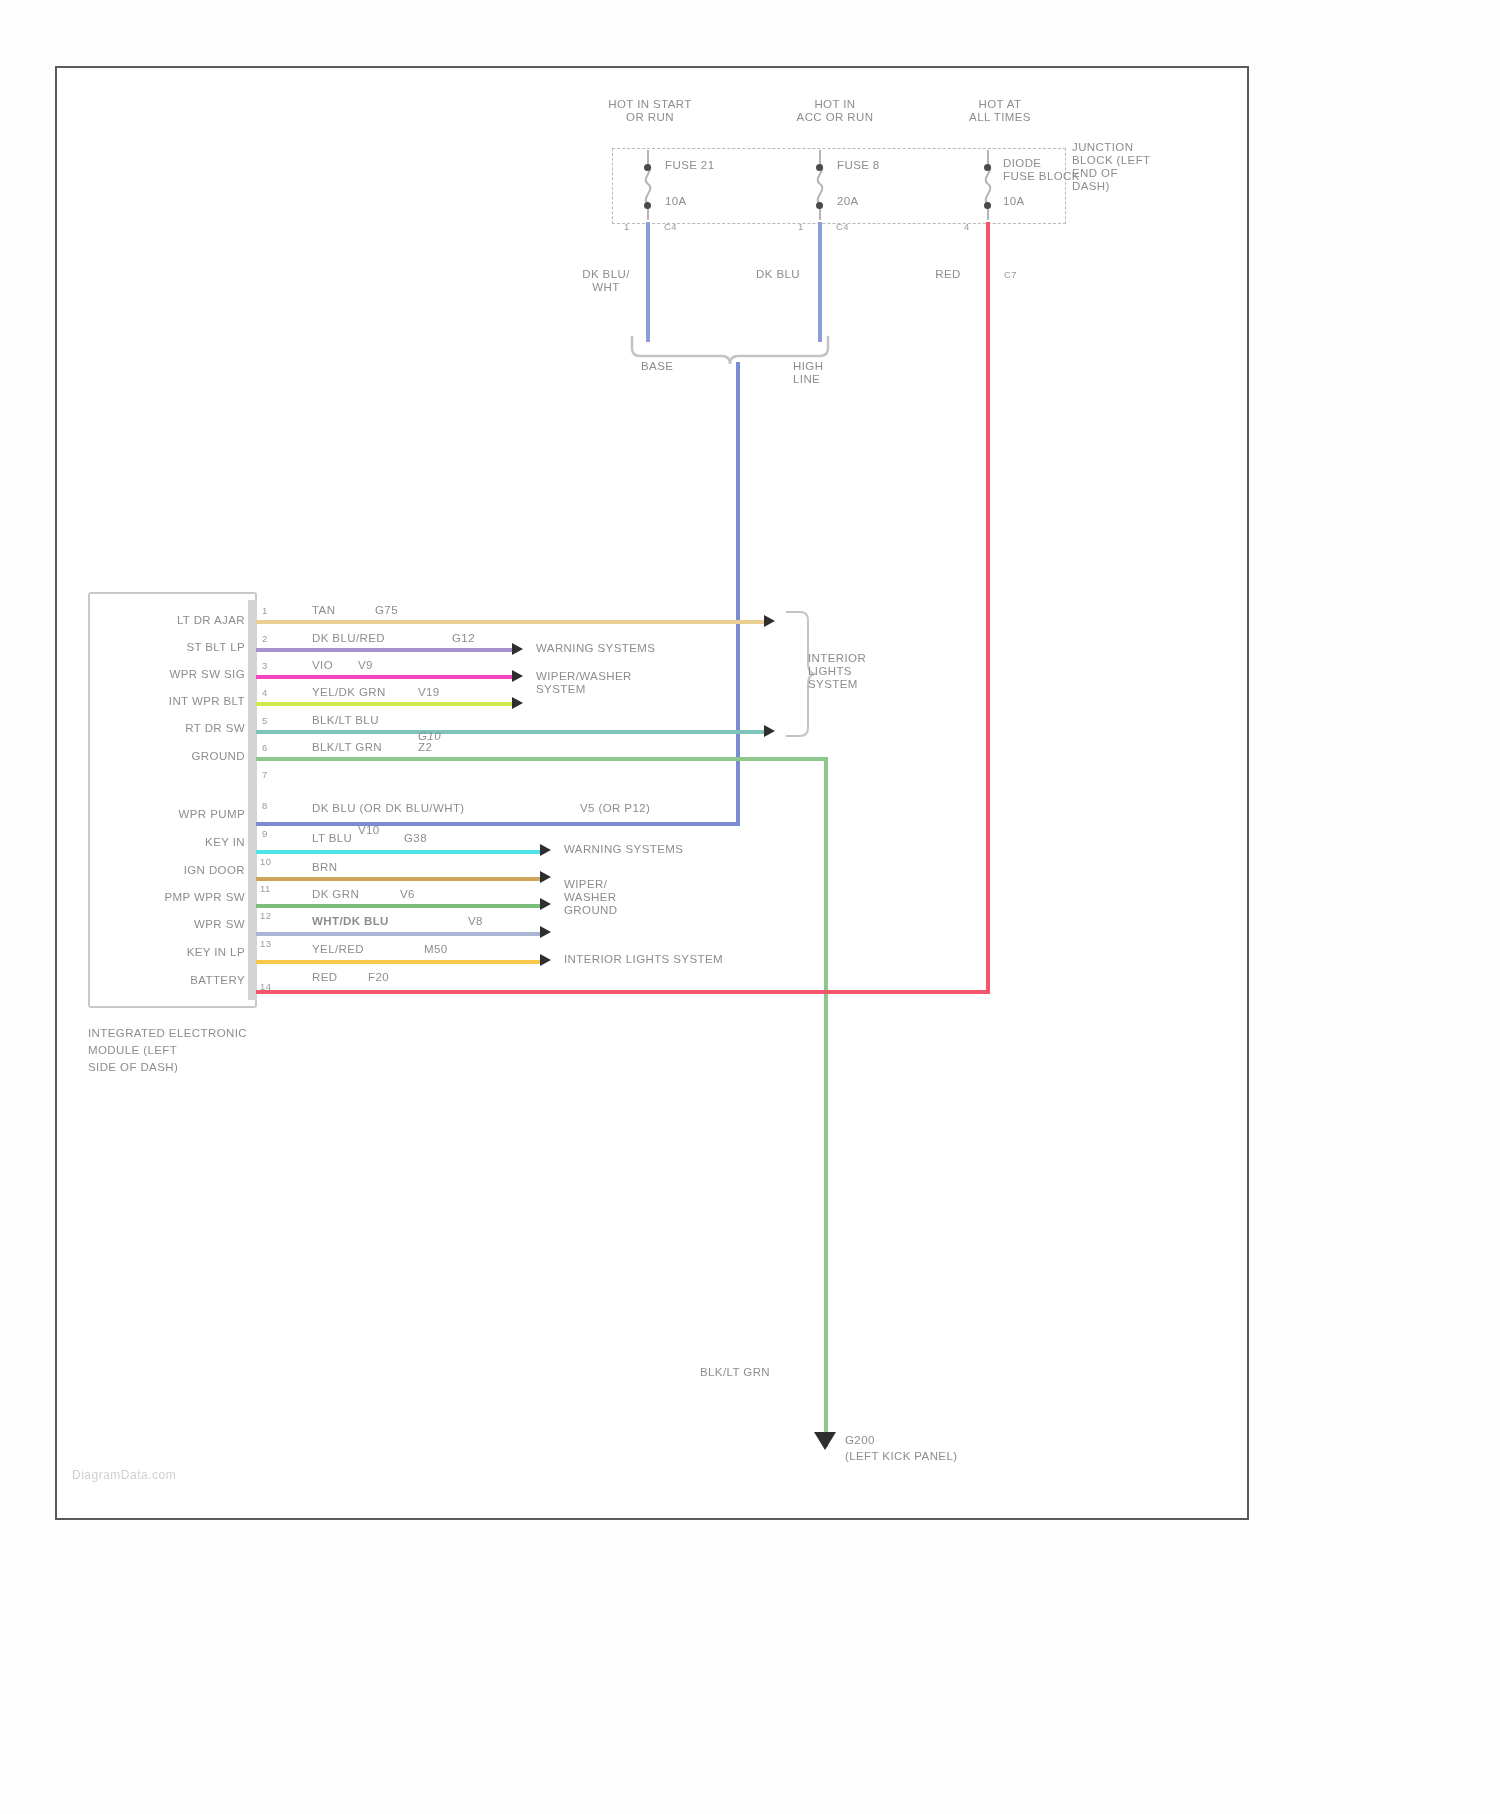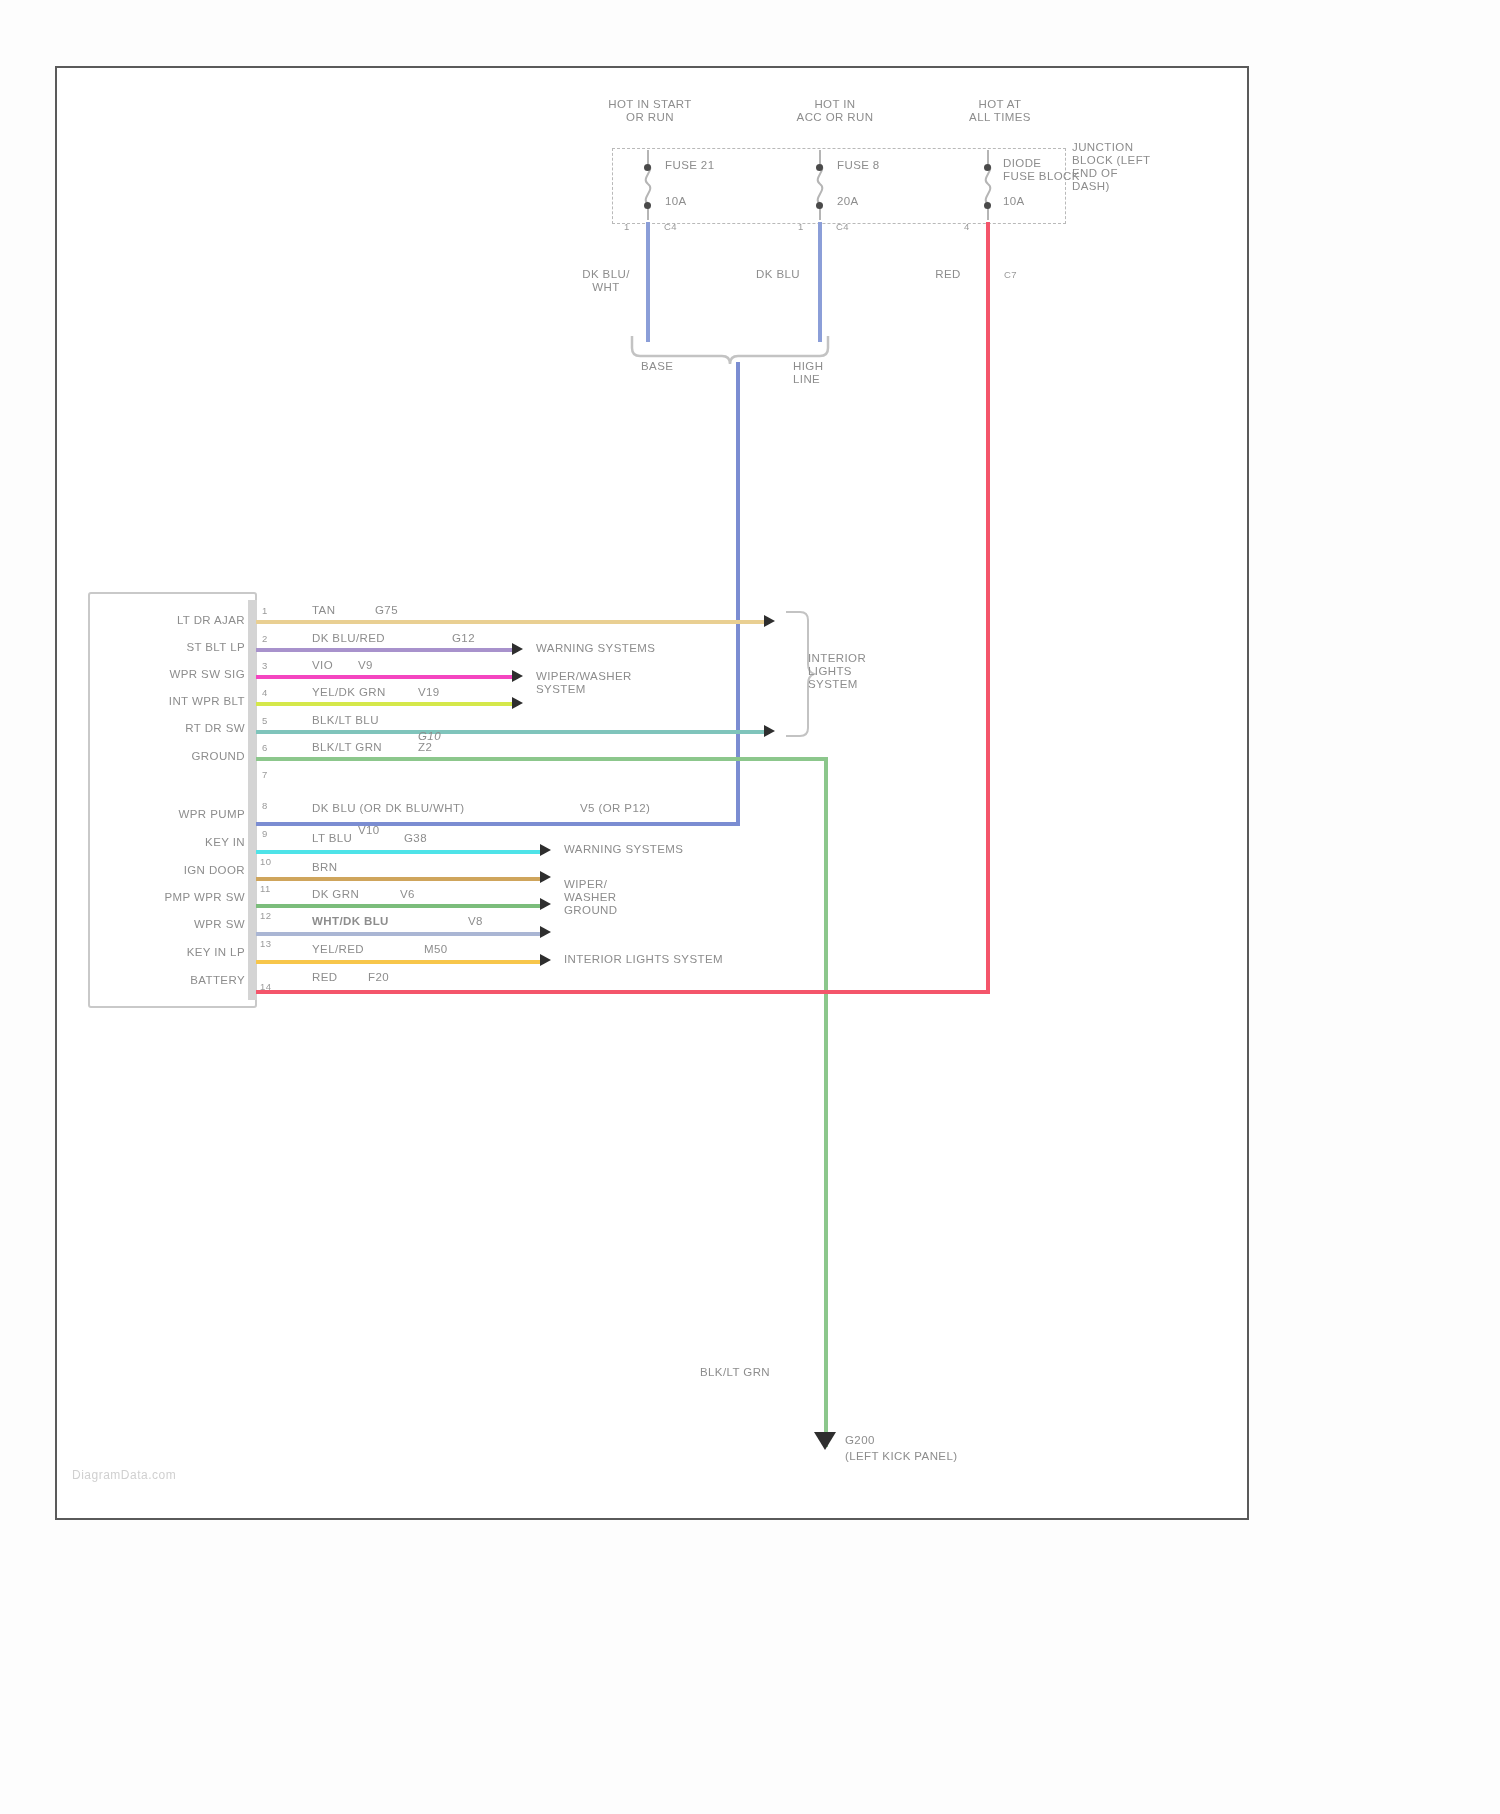--- a/index.html
+++ b/index.html
@@ -194,20 +194,23 @@
   <div class="wire hw blur" style="left:256px;top:960px;width:288px;background:#f7c64b;"></div>
   <div class="lbl blur" style="left:312px;top:943px;">YEL/RED</div>
   <div class="lbl blur" style="left:424px;top:943px;">M50</div>
   <div class="arrow blur" style="left:540px;top:954px;"></div>
   <div class="lbl blur" style="left:564px;top:953px;">INTERIOR LIGHTS SYSTEM</div>
 
   <div class="wire hw blur" style="left:256px;top:990px;width:734px;background:#f4556b;"></div>
   <div class="lbl blur" style="left:312px;top:971px;">RED</div>
   <div class="lbl blur" style="left:368px;top:971px;">F20</div>
 
+  <div class="lbl blur" style="left:88px;top:1025px;width:230px;line-height:17px;">INTEGRATED ELECTRONIC
+MODULE (LEFT
+SIDE OF DASH)</div>
 
   <div class="lbl blur" style="left:700px;top:1366px;">BLK/LT GRN</div>
   <svg class="blur" style="left:812px;top:1432px;width:26px;height:22px;">
     <path d="M13 0 L24 0 L13 18 L2 0 Z" fill="#2e2e2e"></path>
   </svg>
   <div class="lbl blur" style="left:845px;top:1432px;width:200px;line-height:16px;">G200
 (LEFT KICK PANEL)</div>
 
   <div class="wm blur" style="left:72px;top:1468px;">DiagramData.com</div>
 </div>

